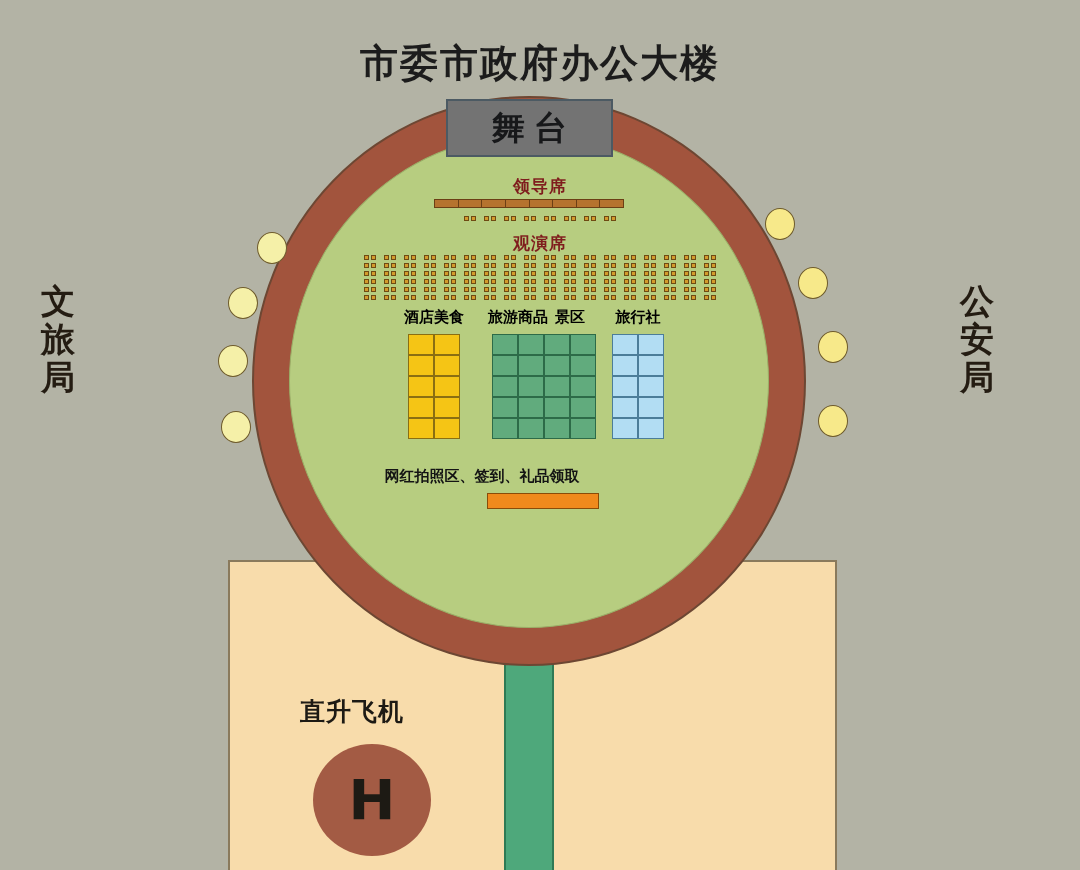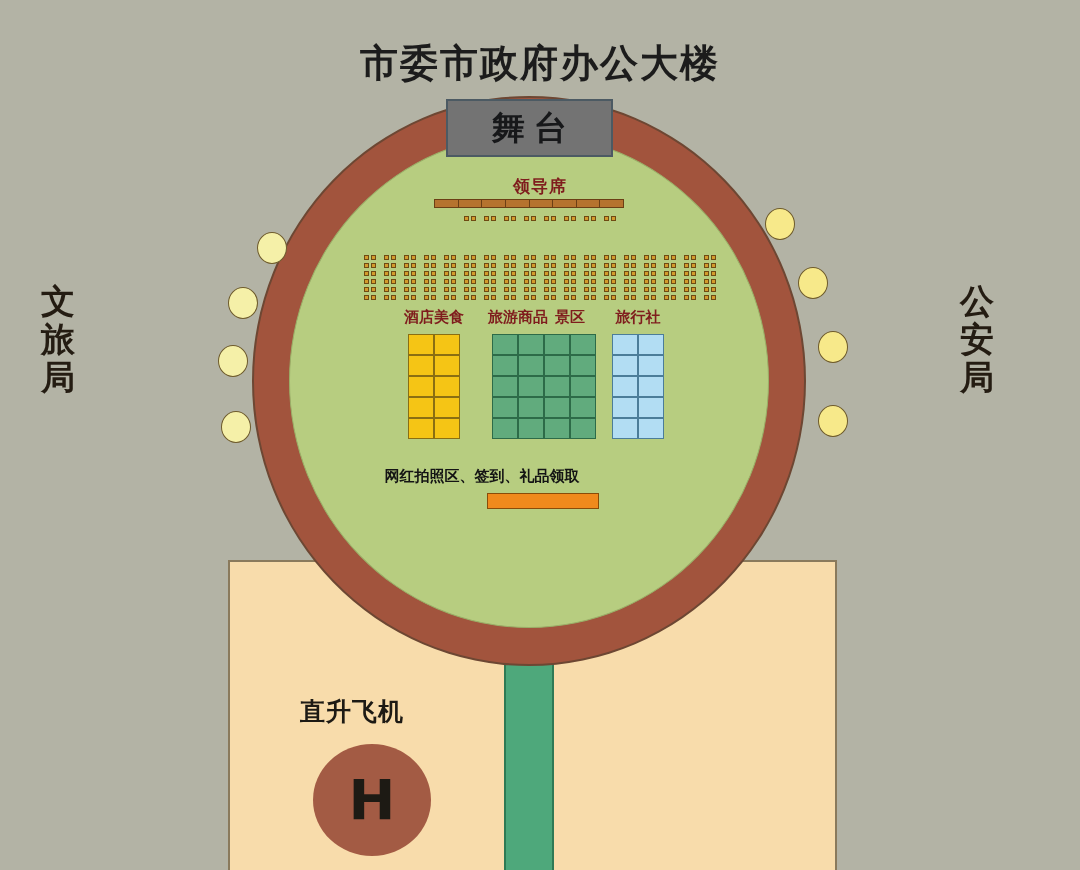--- a/index.html
+++ b/index.html
@@ -132,21 +132,21 @@
     background:#d39b2c;border:1px solid #6f4a13;
     box-sizing:border-box;
   }
   .vip-seats{left:0;width:1080px;top:216px;}
   .aud-grid{position:absolute;left:0;width:1080px;top:255px;}
   .aud-grid .seat-row{position:relative;left:0;width:100%;margin-bottom:3px;}
 
   
   .booth-group{position:absolute;}
   .booth-title{
-    font-size:15px;font-weight:bold;color:#7f1d1d;
+    font-size:15px;font-weight:bold;color:#000000;
     text-align:center;margin-bottom:7px;white-space:nowrap;
     font-family:"DejaVu Sans","Liberation Sans",sans-serif;
   }
   .booth-grid{display:flex;justify-content:center;}
   .booth-col{display:flex;flex-direction:column;}
   .booth{
     width:26px;height:21px;box-sizing:border-box;
     border:1px solid #6b5a1a;
   }
   .booth.yellow{background:#f5c515;border-color:#8a6f12;}
@@ -249,20 +249,21 @@
       <div class="seat-pair">
         <div class="seat"></div>
         <div class="seat"></div>
       </div>
       <div class="seat-pair">
         <div class="seat"></div>
         <div class="seat"></div>
       </div>
     </div>
 
+  <div class="field-label lbl-aud">观演席</div>
   <div class="aud-grid" id="aud-grid">
       <div class="seat-row">
         <div class="seat-pair">
           <div class="seat"></div>
           <div class="seat"></div>
         </div>
         <div class="seat-pair">
           <div class="seat"></div>
           <div class="seat"></div>
         </div>

